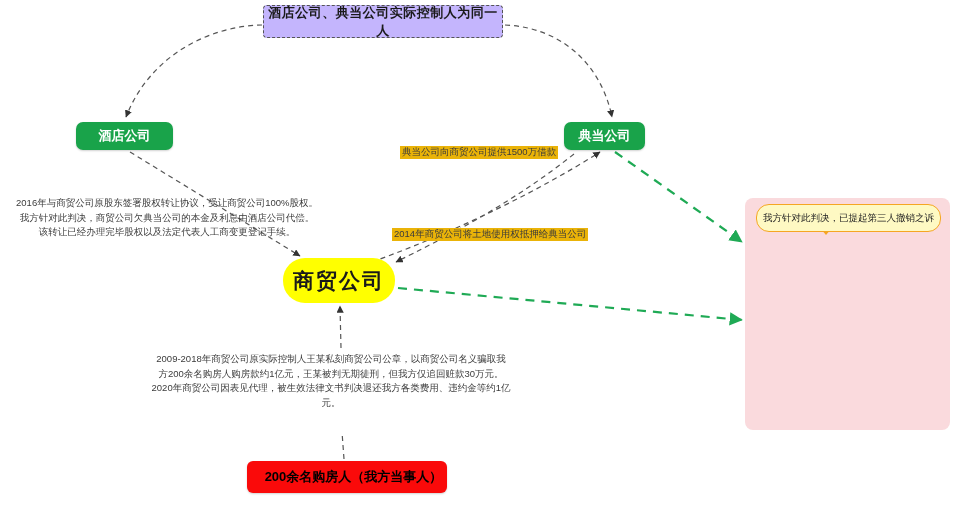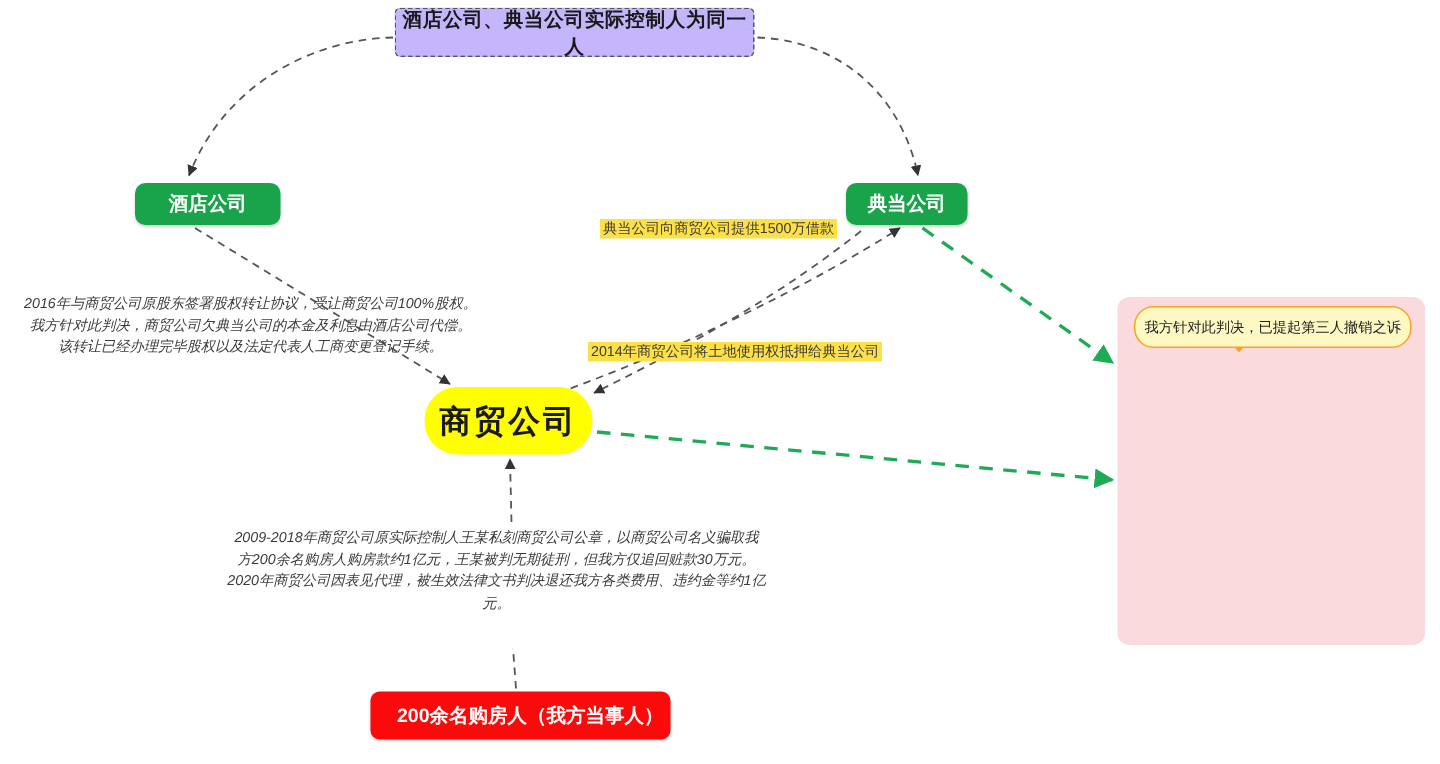--- a/index.html
+++ b/index.html
@@ -19,40 +19,40 @@
 
   .title-box {
     left:263px; top:5px; width:240px; height:33px;
     border:1px dashed #555; border-radius:4px;
     background:#c4b5fd; color:#1a1a1a; font-size:13px; letter-spacing:0.5px;
   }
   .green-node {
     background:#19a34a; color:#ffffff; border-radius:7px; font-size:13px;
     box-shadow:0 1px 2px rgba(0,0,0,0.18);
   }
-  #node-hotel { left:76px; top:122px; width:97px; height:28px;margin-left:14px; }
+  #node-hotel { left:76px; top:122px; width:97px; height:28px; }
   #node-pawn  { left:564px; top:122px; width:81px; height:28px; }
   #node-trade {
     left:283px; top:258px; width:112px; height:45px;
     background:#ffff00; color:#1a1a1a; border-radius:22px; font-size:21px;
     font-family:"Liberation Serif","DejaVu Serif",serif; font-weight:bold;
     letter-spacing:2px;
   }
   #node-buyers {
     left:247px; top:461px; width:200px; height:32px;
-    background:#fa0a0a; color:#ffffff; border-radius:6px; font-size:13px;
+    background:#fa0a0a; color:#000000; border-radius:6px; font-size:13px;
     box-shadow:0 1px 2px rgba(0,0,0,0.18);
     padding-left:13px;
   }
 
-  .note { position:absolute; text-align:center; color:#3b3b3b; line-height:1.55;font-style:italic; }
+  .note { position:absolute; text-align:center; color:#3b3b3b; line-height:1.55; }
   #note-left  { left:2px; top:196px; width:330px; font-size:9.5px; }
   #note-bottom{ left:142px; top:352px; width:378px; font-size:9.5px; }
 
-  .edge-label { position:absolute; color:#3b3b3b; font-size:9.5px; white-space:nowrap; background:#fde047; padding:0 2px; }
+  .edge-label { position:absolute; color:#3b3b3b; font-size:9.5px; white-space:nowrap; background:#eab308; padding:0 2px; }
   #lbl-loan { left:400px; top:146px; }
   #lbl-mortgage { left:392px; top:228px; }
 
   
   #right-panel {
     position:absolute; left:745px; top:198px; width:205px; height:232px;
     background:#fadadd; border-radius:8px;
   }
   #callout {
     position:absolute; left:756px; top:204px; width:183px; height:26px;

